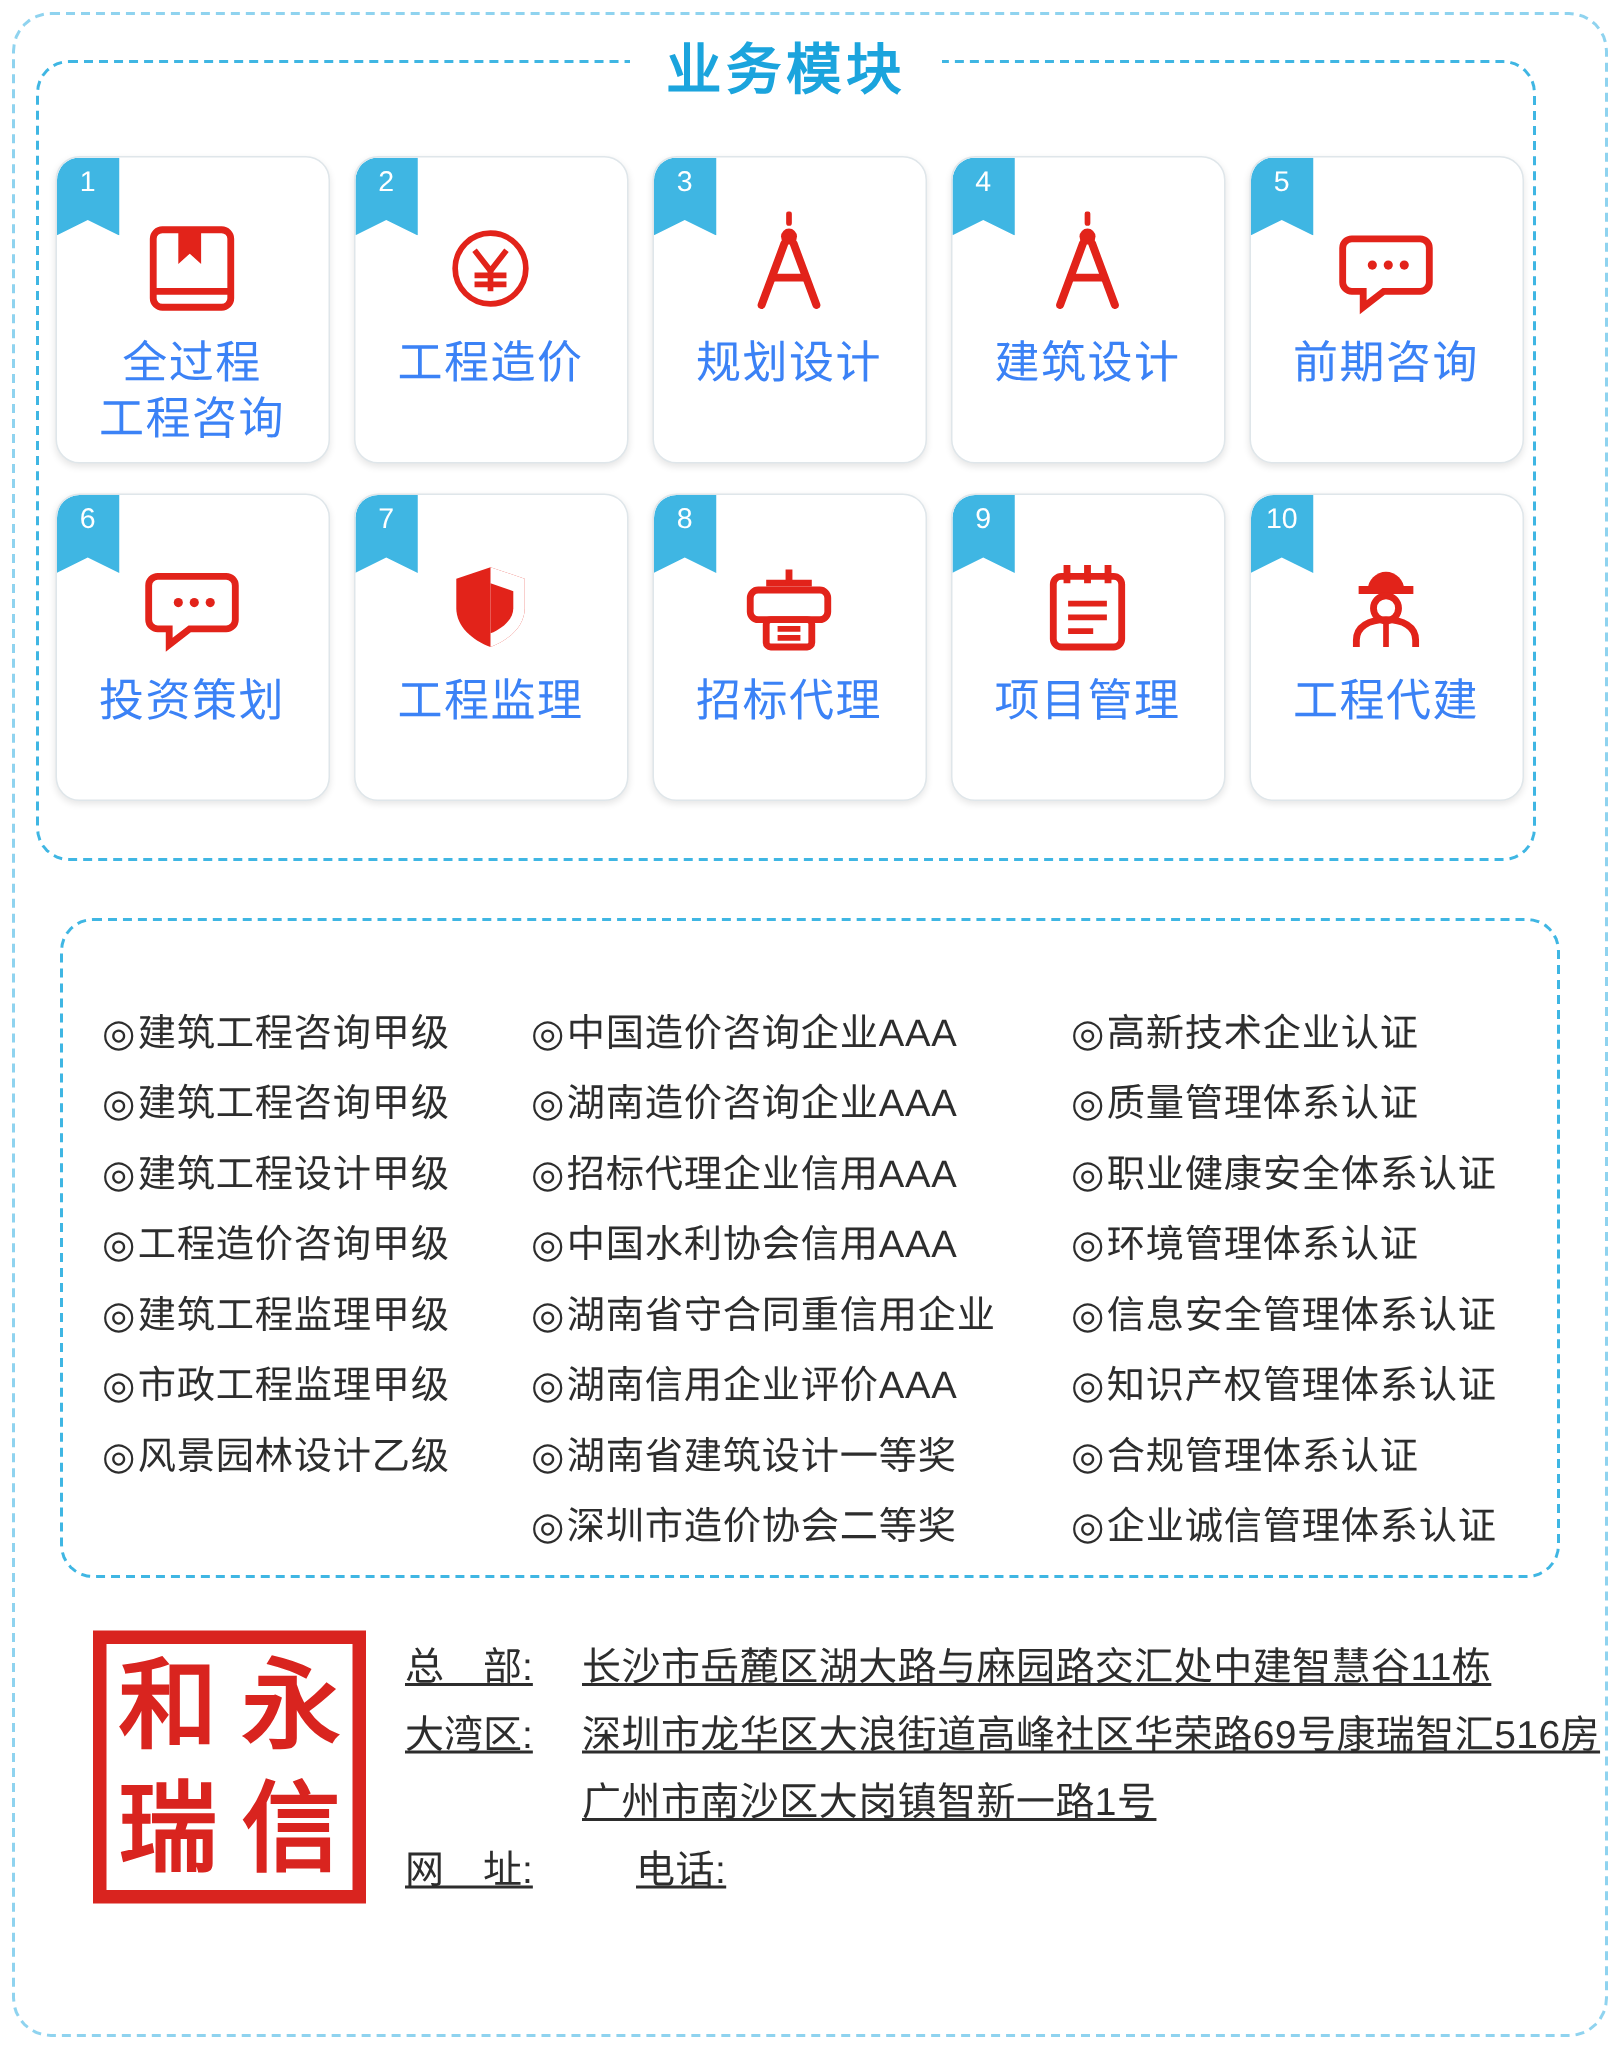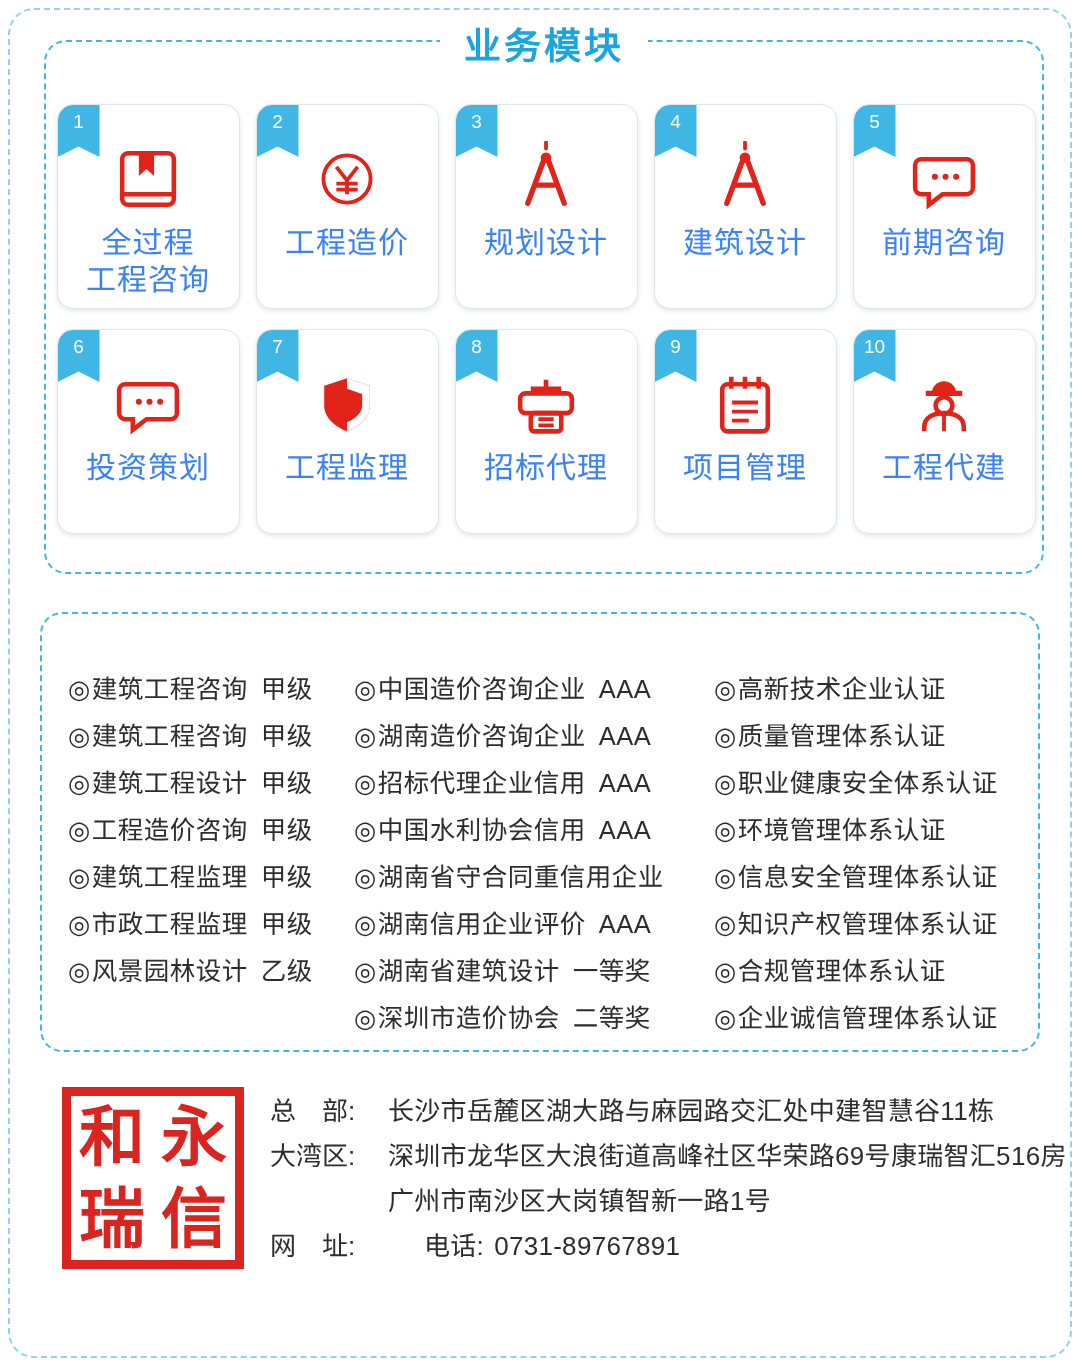--- a/index.html
+++ b/index.html
@@ -38,21 +38,21 @@
     padding: 0 24px;
     color: #1ba4dd;
     font-size: 37px;
     font-weight: bold;
     letter-spacing: 3px;
     white-space: nowrap;
   }
 
   
   #modules-section {
-    left: 44px; top: 40px;
+    left: 24px; top: 40px;
     width: 1000px; height: 534px;
   }
   .modules-grid {
     position: absolute;
     left: 10px; top: 62px;
     width: 980px;
     display: grid;
     grid-template-columns: repeat(5, 183px);
     grid-auto-rows: 205px;
     gap: 20px 16px;
@@ -112,21 +112,21 @@
     row-gap: 0px;
   }
   .qual-item {
     font-size: 25.5px;
     color: #2d2d2d;
     line-height: 47px;
     white-space: nowrap;
     letter-spacing: 0.5px;
   }
   .qual-item .bullet { color: #2d2d2d; margin-right: 1px; }
-  .qual-item .grade { margin-left: 13px; }
+  .qual-item .grade { margin-left: 0; }
 
   
   .footer {
     position: absolute;
     left: 40px; top: 1075px;
     width: 1000px; height: 240px;
     display: flex;
     align-items: flex-start;
   }
   .seal {
@@ -158,20 +158,21 @@
     margin-left: 26px;
     padding-top: 14px;
     color: #2d2d2d;
   }
   .contact-row {
     display: flex;
     align-items: center;
     font-size: 26px;
     line-height: 45px;
     white-space: nowrap;
+    text-decoration: underline;
   }
   .contact-label {
     width: 118px;
     flex: 0 0 auto;
     letter-spacing: 0;
   }
   .contact-val { letter-spacing: 0.3px; }
 </style>
 </head>
 <body>
@@ -405,18 +406,17 @@
         <span class="contact-label">大湾区:</span>
         <span class="contact-val">深圳市龙华区大浪街道高峰社区华荣路69号康瑞智汇516房</span>
       </div>
       <div class="contact-row">
         <span class="contact-label"></span>
         <span class="contact-val">广州市南沙区大岗镇智新一路1号</span>
       </div>
       <div class="contact-row">
         <span class="contact-label">网　址:</span>
         <span class="contact-val" style="margin-left:36px;">电话:</span>
-        <span class="contact-val" style="margin-left:10px;">0731-89767891</span>
       </div>
     </div>
   </div>
 
 </div>
 
 </body></html>

